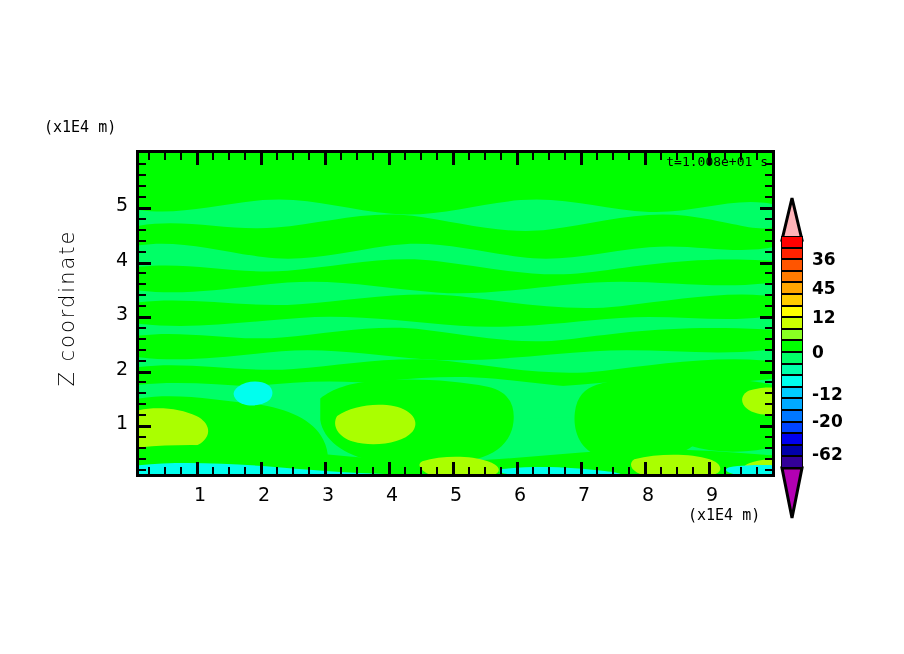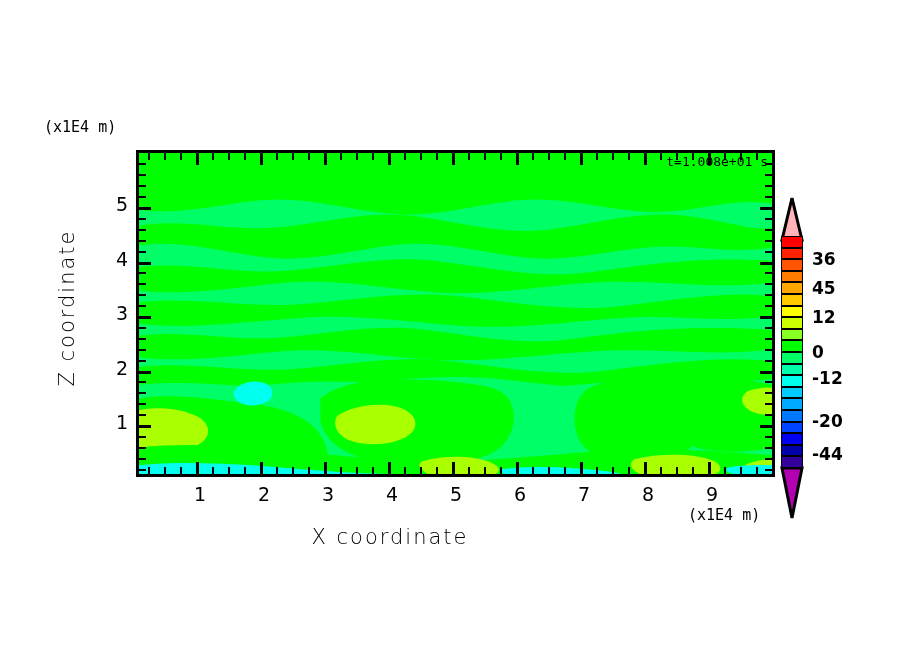--- a/index.html
+++ b/index.html
@@ -86,21 +86,20 @@
 </style>
 </head>
 <body>
 
 <div class="stage">
 
 
   <div class="unit-top">(x1E4 m)</div>
   <div class="unit-bottom">(x1E4 m)</div>
 
-  <div class="xtitle">X coordinate</div>
   <div class="ytitle">Z coordinate</div>
 
   <div class="plot">
     <svg class="field" viewBox="0 0 639 327" preserveAspectRatio="none">
       <defs>
         <clipPath id="pclip">
             <rect x="0" y="0" width="639" height="327"></rect>
           </clipPath>
       </defs>
       <g clip-path="url(#pclip)">
@@ -328,17 +327,17 @@
     <div class="cband" style="top:185.6px;height:11.6px;background:#0044ff"></div>
     <div class="cband" style="top:197.2px;height:11.6px;background:#0000ee"></div>
     <div class="cband" style="top:208.8px;height:11.6px;background:#0000aa"></div>
     <div class="cband" style="top:220.4px;height:11.6px;background:#330099"></div>
   </div>
 
   <div class="clab" style="top:259px">36</div>
   <div class="clab" style="top:288px">45</div>
   <div class="clab" style="top:317px">12</div>
   <div class="clab" style="top:352px">0</div>
-  <div class="clab" style="top:378px">-12</div>
+  <div class="clab" style="top:394px">-12</div>
   <div class="clab" style="top:421px">-20</div>
-  <div class="clab" style="top:454px">-44</div>
+  <div class="clab" style="top:454px">-62</div>
 
 </div>
 
 </body></html>

